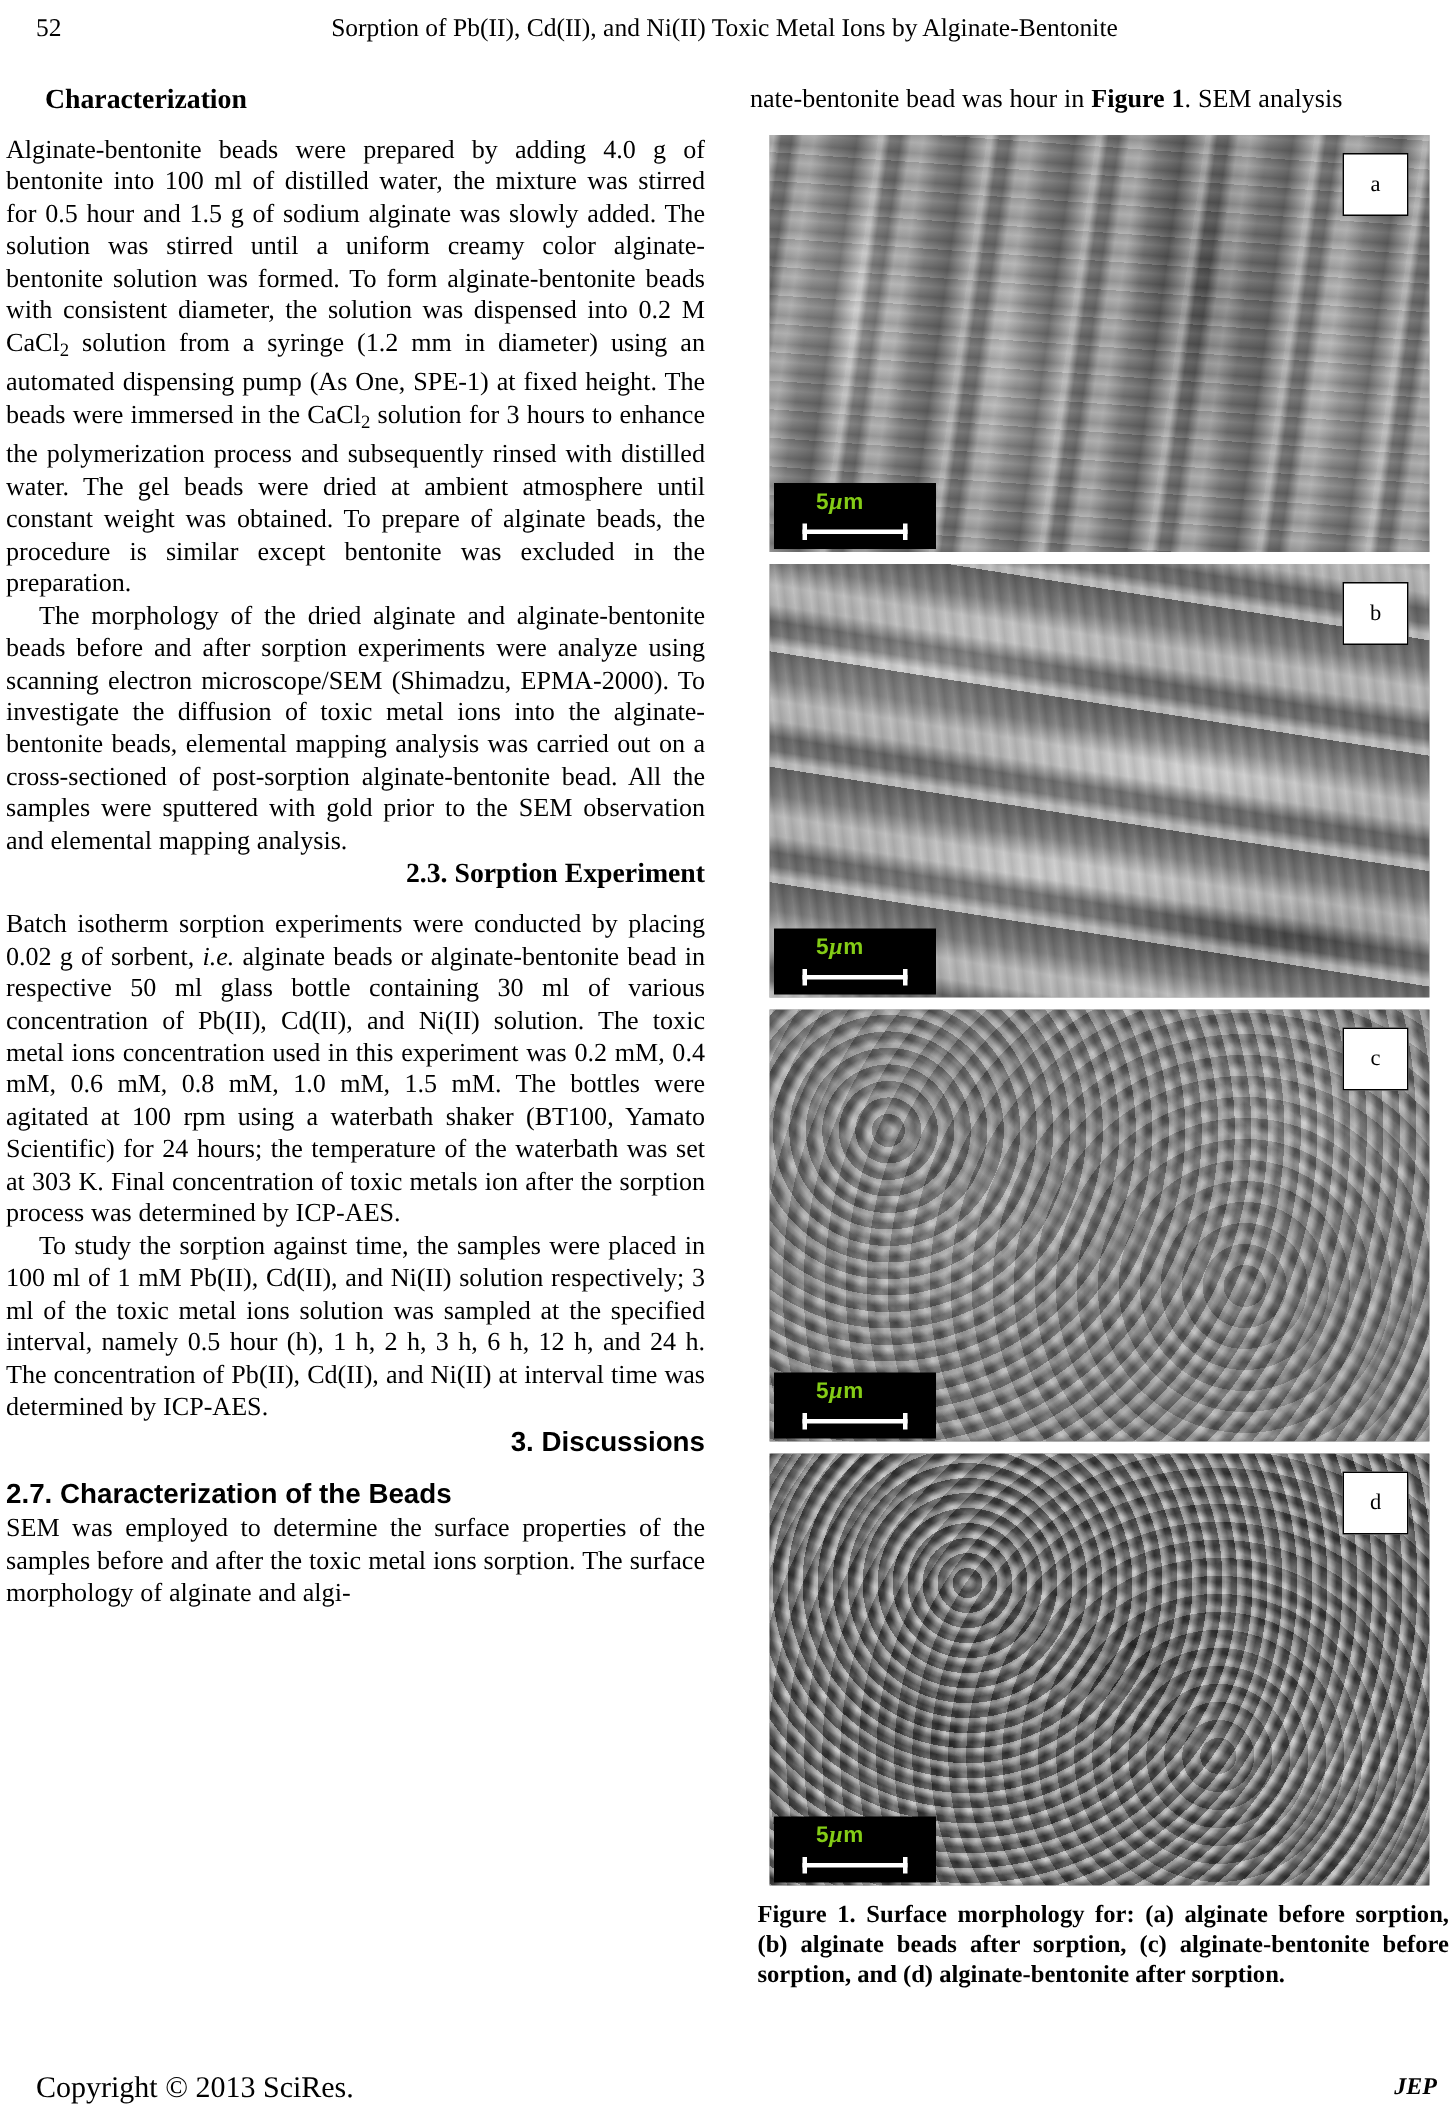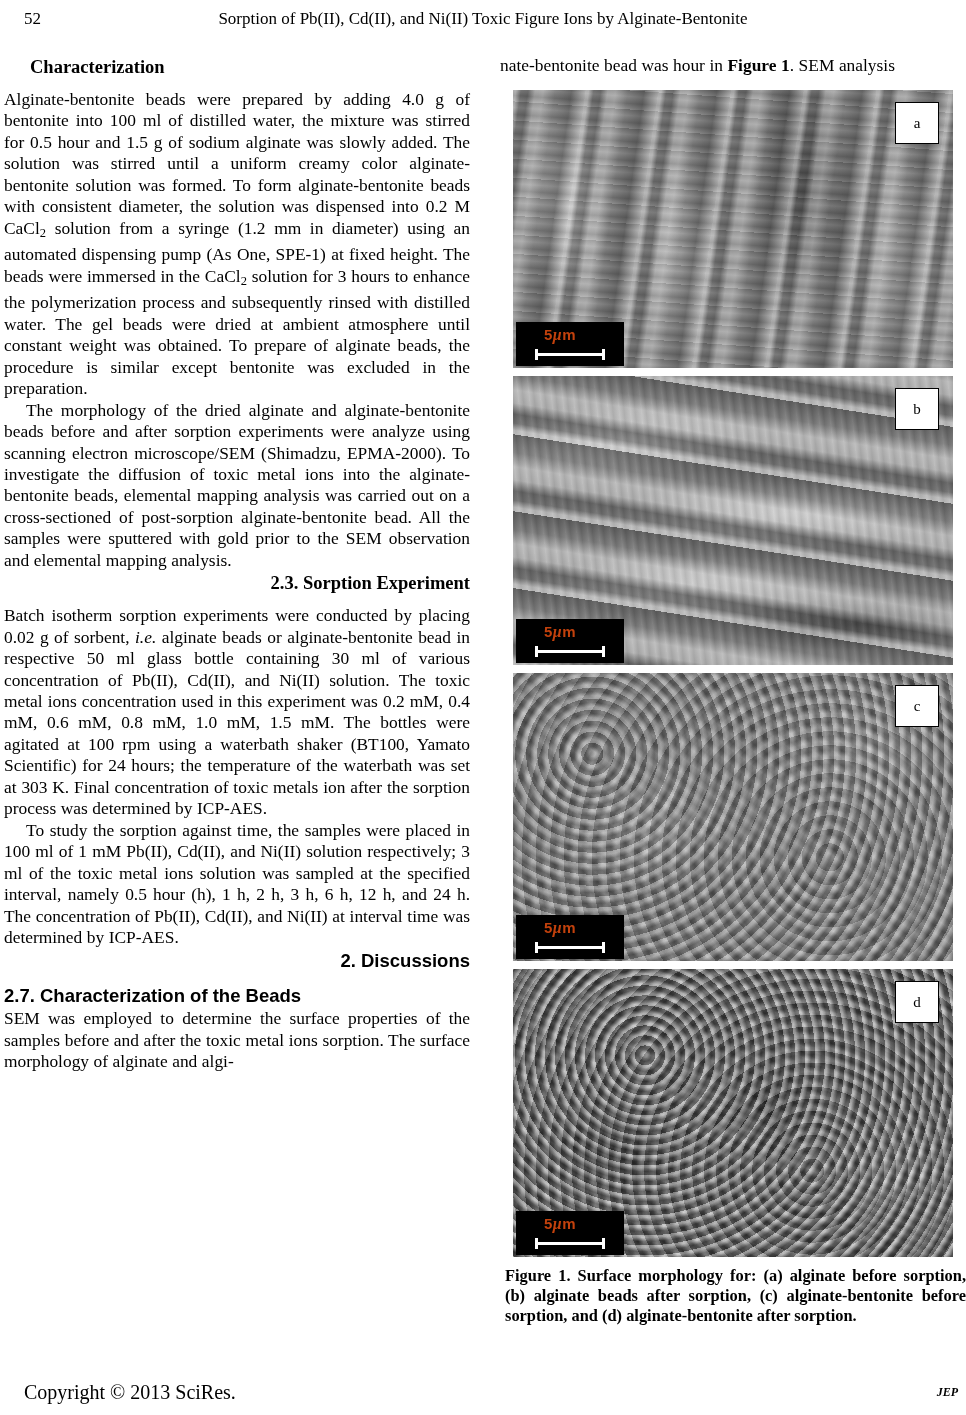--- a/index.html
+++ b/index.html
@@ -150,21 +150,21 @@
   .scalebar {
     position:absolute;
     left:3px; bottom:2px;
     width:108px; height:44px;
     background:#000000;
     padding:0;
   }
   .scalebar .sb-text {
     position:absolute; left:0; top:4px; width:88px;
     text-align:center;
-    color:#c2410c;
+    color:#84cc16;
     font-family:"Liberation Sans", sans-serif;
     font-weight:bold;
     font-size:15px;
     line-height:18px;
     letter-spacing:0.5px;
   }
   .scalebar .sb-text .mu {
     font-family:"Liberation Serif", serif;
     font-style:italic;
     font-weight:bold;
@@ -197,51 +197,51 @@
   
   .footer {
     position:absolute; left:0; bottom:12px; width:966px; height:22px;
   }
   .footer .copy {
     position:absolute; left:24px; top:0;
     font-size:20px; line-height:22px;
   }
   .footer .jnl {
     position:absolute; right:8px; top:0;
-    font-size:12px; line-height:22px;
+    font-size:16px; line-height:22px;
     font-weight:bold; font-style:italic;
   }
 </style>
 </head>
 <body>
 
 <div class="page">
 
   <div class="runhead">
     <span class="folio">52</span>
-    <span class="title">Sorption of Pb(II), Cd(II), and Ni(II) Toxic Figure Ions by Alginate-Bentonite</span>
+    <span class="title">Sorption of Pb(II), Cd(II), and Ni(II) Toxic Metal Ions by Alginate-Bentonite</span>
   </div>
 
   <div class="col col-left">
 
     <h2 class="sec">
       <span class="cont">Characterization</span>
     </h2>
 
     <p class="body"><span>Alginate-bentonite beads were prepared by adding 4.0 g of bentonite into 100 ml of distilled water, the mixture was stirred for 0.5 hour and 1.5 g of sodium alginate was slowly added. The solution was stirred until a uniform creamy color alginate-bentonite solution was formed. To form alginate-bentonite beads with consistent diameter, the solution was dispensed into 0.2 M CaCl</span><sub>2</sub><span> solution from a syringe (1.2 mm in diameter) using an automated dispensing pump (As One, SPE-1) at fixed height. The beads were immersed in the CaCl</span><sub>2</sub><span> solution for 3 hours to enhance the polymerization process and subsequently rinsed with distilled water. The gel beads were dried at ambient atmosphere until constant weight was obtained. To prepare of alginate beads, the procedure is similar except bentonite was excluded in the preparation.</span></p>
 
     <p class="body ind">The morphology of the dried alginate and alginate-bentonite beads before and after sorption experiments were analyze using scanning electron microscope/SEM (Shimadzu, EPMA-2000). To investigate the diffusion of toxic metal ions into the alginate-bentonite beads, elemental mapping analysis was carried out on a cross-sectioned of post-sorption alginate-bentonite bead. All the samples were sputtered with gold prior to the SEM observation and elemental mapping analysis.</p>
 
     <h2 class="sec gap-before gap-after">2.3. Sorption Experiment</h2>
 
     <p class="body"><span>Batch isotherm sorption experiments were conducted by placing 0.02 g of sorbent, </span><i>i.e.</i><span> alginate beads or alginate-bentonite bead in respective 50 ml glass bottle containing 30 ml of various concentration of Pb(II), Cd(II), and Ni(II) solution. The toxic metal ions concentration used in this experiment was 0.2 mM, 0.4 mM, 0.6 mM, 0.8 mM, 1.0 mM, 1.5 mM. The bottles were agitated at 100 rpm using a waterbath shaker (BT100, Yamato Scientific) for 24 hours; the temperature of the waterbath was set at 303 K. Final concentration of toxic metals ion after the sorption process was determined by ICP-AES.</span></p>
 
     <p class="body ind">To study the sorption against time, the samples were placed in 100 ml of 1 mM Pb(II), Cd(II), and Ni(II) solution respectively; 3 ml of the toxic metal ions solution was sampled at the specified interval, namely 0.5 hour (h), 1 h, 2 h, 3 h, 6 h, 12 h, and 24 h. The concentration of Pb(II), Cd(II), and Ni(II) at interval time was determined by ICP-AES.</p>
 
-    <h2 class="sans gap-before">2. Discussions</h2>
+    <h2 class="sans gap-before">3. Discussions</h2>
 
     <h2 class="sans gap-after" style="margin-top:10px;">2.7. Characterization of the Beads</h2>
 
     <p class="body">SEM was employed to determine the surface properties of the samples before and after the toxic metal ions sorption. The surface morphology of alginate and algi-</p>
   </div>
 
   <div class="col col-right">
 
     <p class="body"><span>nate-bentonite bead was hour in </span><b>Figure 1</b><span>. SEM analysis</span></p>
 

